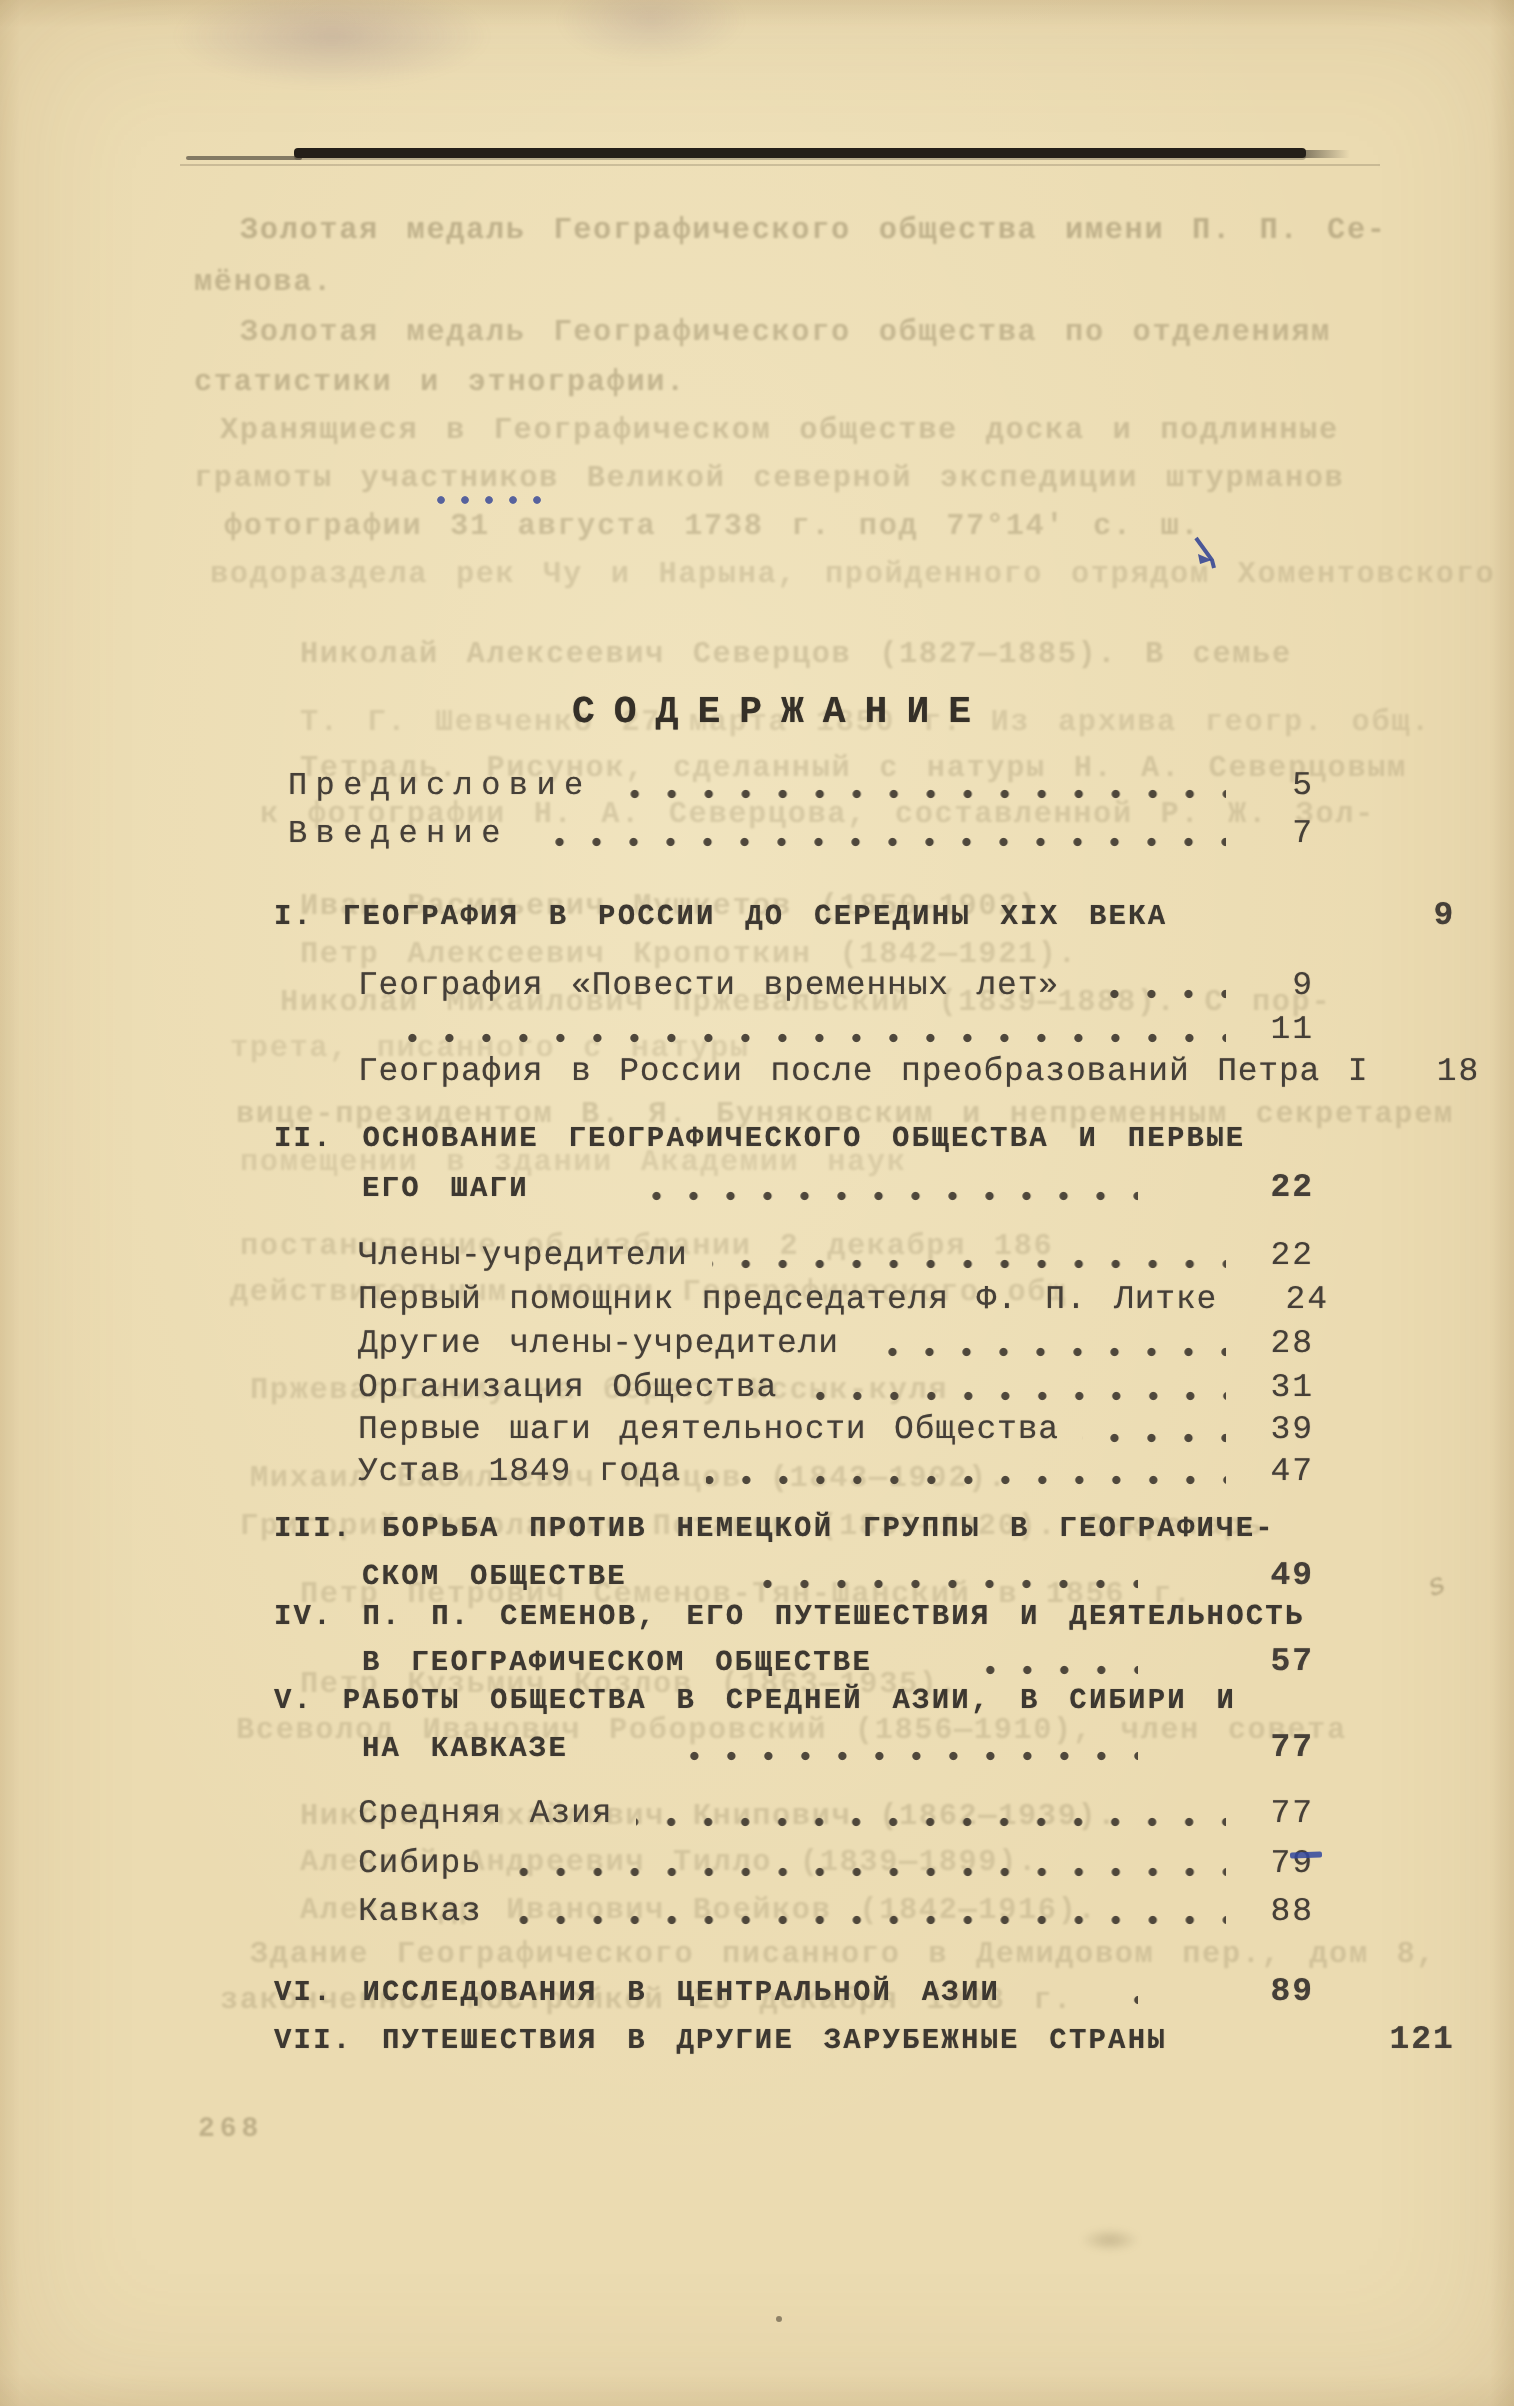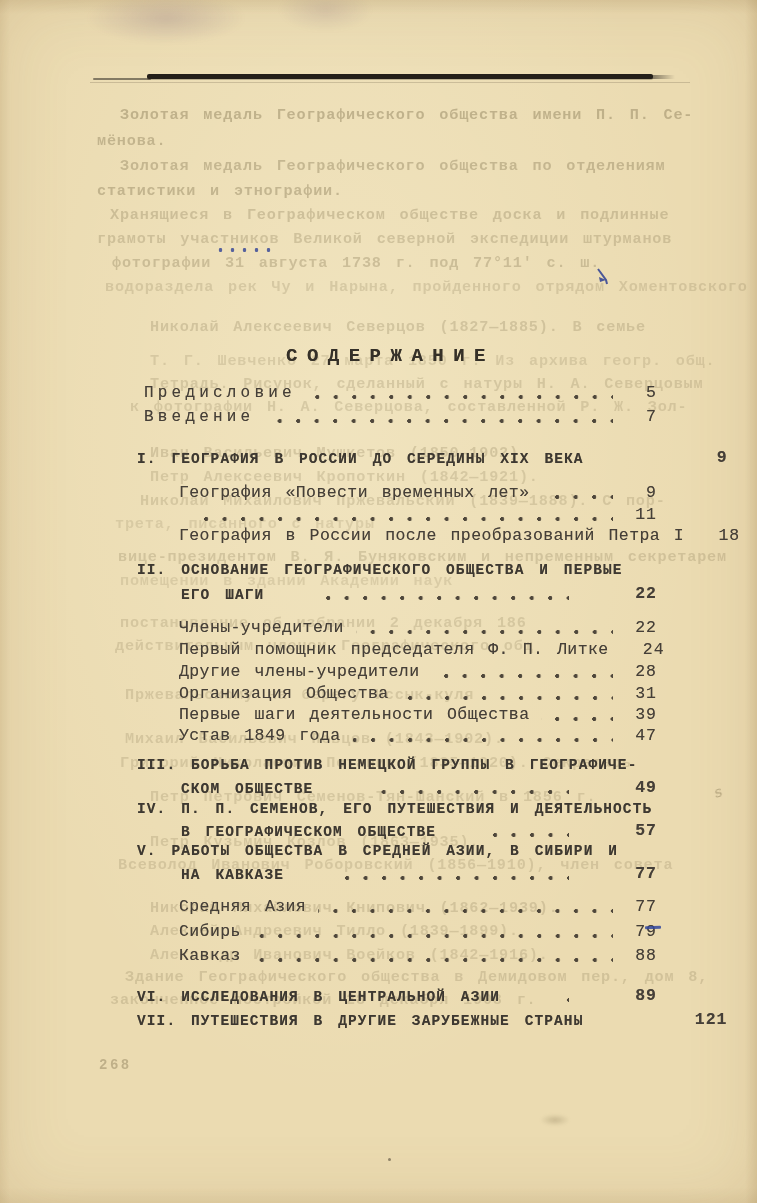--- a/index.html
+++ b/index.html
@@ -77,21 +77,21 @@
   <div class="abs rule-main"></div>
   <div class="abs rule-fade"></div>
   <div class="abs rule-under"></div>
 
   <div class="ghost" style="left:120px;top:106px;opacity:.45">Золотая медаль Географического общества имени П. П. Се-</div>
   <div class="ghost" style="left:97px;top:132px;opacity:.42">мёнова.</div>
   <div class="ghost" style="left:97px;top:182px;opacity:.42">статистики и этнографии.</div>
   <div class="ghost" style="left:120px;top:157px;opacity:.40">Золотая медаль Географического общества по отделениям</div>
   <div class="ghost" style="left:110px;top:206px;opacity:.32">Хранящиеся в Географическом обществе доска и подлинные</div>
   <div class="ghost" style="left:97px;top:230px;opacity:.30">грамоты участников Великой северной экспедиции штурманов</div>
-  <div class="ghost" style="left:112px;top:254px;opacity:.34">фотографии 31 августа 1738 г. под 77°11′ с. ш.</div>
+  <div class="ghost" style="left:112px;top:254px;opacity:.34">фотографии 31 августа 1738 г. под 77°14′ с. ш.</div>
   <div class="ghost" style="left:105px;top:278px;opacity:.24">водораздела рек Чу и Нарына, пройденного отрядом Хоментовского</div>
   <div class="ghost" style="left:150px;top:318px;opacity:.28">Николай Алексеевич Северцов (1827—1885). В семье</div>
   <div class="ghost" style="left:150px;top:352px;opacity:.22">Т. Г. Шевченко 27 марта 1850 г. Из архива геогр. общ.</div>
   <div class="ghost" style="left:150px;top:375px;opacity:.25">Тетрадь. Рисунок, сделанный с натуры Н. А. Северцовым</div>
   <div class="ghost" style="left:130px;top:398px;opacity:.24">к фотографии Н. А. Северцова, составленной Р. Ж. Зол-</div>
   <div class="ghost" style="left:150px;top:444px;opacity:.27">Иван Васильевич Мушкетов (1850—1902).</div>
   <div class="ghost" style="left:150px;top:468px;opacity:.24">Петр Алексеевич Кропоткин (1842—1921).</div>
   <div class="ghost" style="left:140px;top:492px;opacity:.24">Николай Михайлович Пржевальский (1839—1888). С пор-</div>
   <div class="ghost" style="left:118px;top:548px;opacity:.27">вице-президентом В. Я. Буняковским и непременным секретарем</div>
   <div class="ghost" style="left:115px;top:515px;opacity:.20">трета, писанного с натуры</div>
@@ -100,21 +100,21 @@
   <div class="ghost" style="left:115px;top:637px;opacity:.24">действительным членом Географического общ</div>
   <div class="ghost" style="left:125px;top:686px;opacity:.24">Пржевальскому на берегу Иссык-куля</div>
   <div class="ghost" style="left:125px;top:730px;opacity:.24">Михаил Васильевич Певцов (1843—1902).</div>
   <div class="ghost" style="left:120px;top:754px;opacity:.24">Григорий Николаевич Потанин (1835—1920). Секретарь</div>
   <div class="ghost" style="left:150px;top:788px;opacity:.24">Петр Петрович Семенов-Тян-Шанский в 1856 г.</div>
   <div class="ghost" style="left:150px;top:833px;opacity:.24">Петр Кузьмич Козлов (1863—1935).</div>
   <div class="ghost" style="left:118px;top:856px;opacity:.24">Всеволод Иванович Роборовский (1856—1910), член совета</div>
   <div class="ghost" style="left:150px;top:899px;opacity:.26">Николай Михайлович Книпович (1862—1939).</div>
   <div class="ghost" style="left:150px;top:922px;opacity:.24">Алексей Андреевич Тилло (1839—1899).</div>
   <div class="ghost" style="left:150px;top:946px;opacity:.24">Александр Иванович Воейков (1842—1916).</div>
-  <div class="ghost" style="left:125px;top:968px;opacity:.26">Здание Географического общества в Демидовом пер., дом 8,</div>
+  <div class="ghost" style="left:125px;top:968px;opacity:.26">Здание Географического писанного в Демидовом пер., дом 8,</div>
   <div class="ghost" style="left:110px;top:991px;opacity:.26">законченное постройкой 28 декабря 1908 г.</div>
   <div class="ghost ghost-pagenum abs">268</div>
   <div class="abs squiggle">s</div>
   <div class="abs speck"></div>
 
   <div class="abs blue-dots"></div>
   <div class="abs blue-flag">
     <svg width="14" height="17" viewBox="0 0 14 17">
       <path d="M2,1 L10,12 L11,16" stroke="#2e4093" stroke-width="2" fill="none" opacity=".85"></path>
       <path d="M3,9 L10,12 L4,14 Z" fill="#2e4093" opacity=".85"></path>

